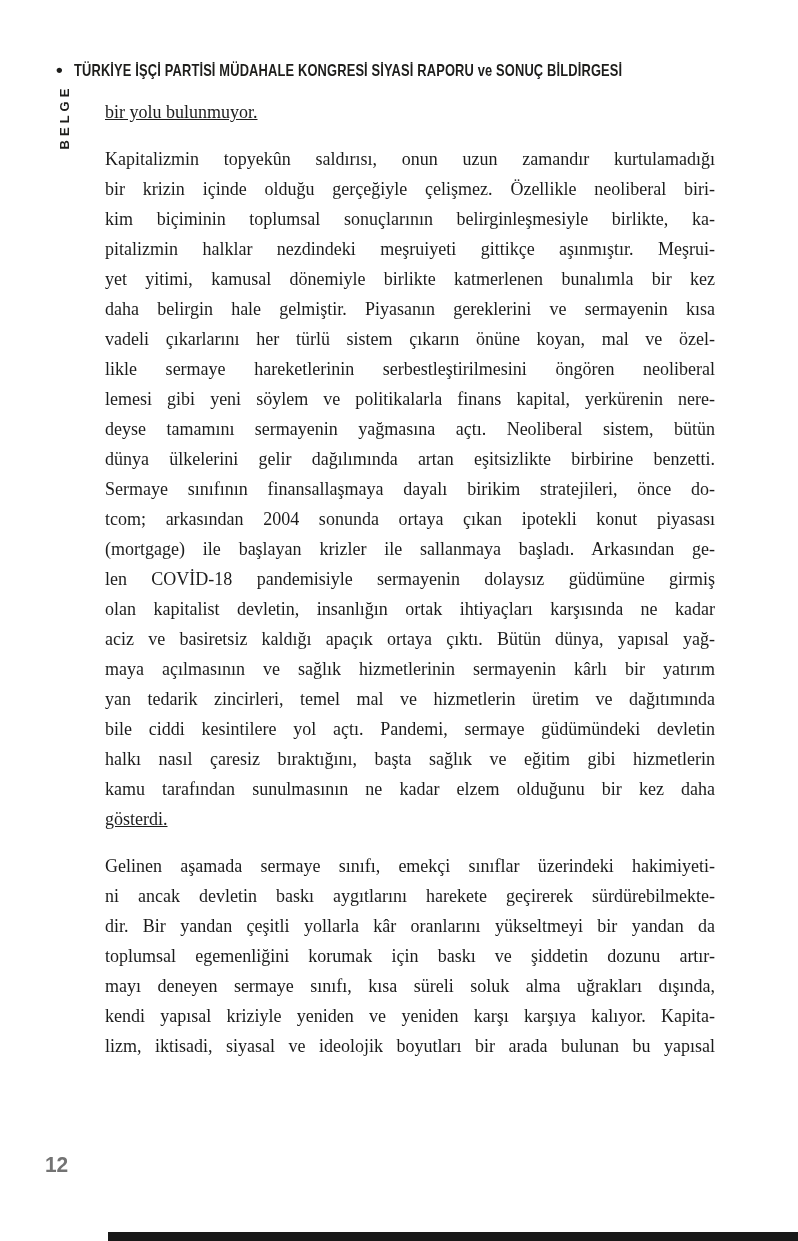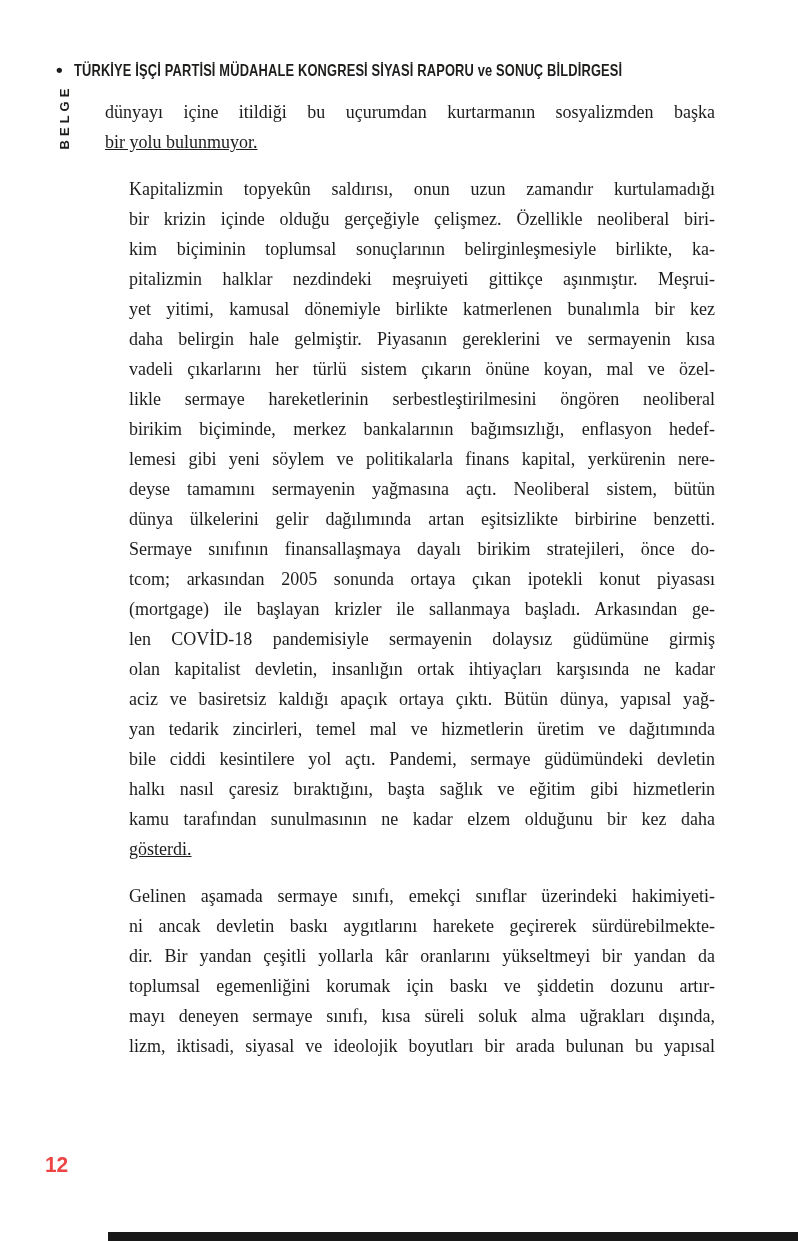--- a/index.html
+++ b/index.html
@@ -48,34 +48,34 @@
   }
   
   .text-column {
     position: absolute;
     left: 105px; top: 97px;
     width: 610px;
     color: #1c1c1c;
     font-size: 18px;
     line-height: 30px;
   }
-  .para + .para { margin-top: 17px; margin-left: 24px; }
+  .para + .para { margin-top: 17px; }
   .line {
     text-align: justify;
     text-align-last: justify;
     white-space: normal;
   }
   .line.para-end { text-align-last: left; text-decoration: underline; }
   
   .page-number {
     position: absolute;
     left: 45px; top: 1152px;
     font-family: "Liberation Sans", sans-serif;
     font-size: 22px; font-weight: 700;
-    color: #ef4444;
+    color: #737373;
     transform: scaleX(0.95);
     transform-origin: left center;
   }
   .bottom-bar {
     position: absolute;
     left: 108px; right: 0; bottom: 0;
     height: 9px;
     background: #181818;
   }
 </style>
@@ -86,54 +86,54 @@
 
   <div class="running-header">
     <span class="header-bullet">•</span>
     <span class="header-title">TÜRKİYE İŞÇİ PARTİSİ MÜDAHALE KONGRESİ SİYASİ RAPORU ve SONUÇ BİLDİRGESİ</span>
   </div>
 
   <div class="side-label">BELGE</div>
 
   <div class="text-column">
       <div class="para">
-        <div class="line">dünyayı içine itildiği bu uçurumdan kurtarmanın sosyalizmden başka</div>
         <div class="line para-end">bir yolu bulunmuyor.</div>
       </div>
       <div class="para">
         <div class="line">Kapitalizmin topyekûn saldırısı, onun uzun zamandır kurtulamadığı</div>
         <div class="line">bir krizin içinde olduğu gerçeğiyle çelişmez. Özellikle neoliberal biri-</div>
         <div class="line">kim biçiminin toplumsal sonuçlarının belirginleşmesiyle birlikte, ka-</div>
         <div class="line">pitalizmin halklar nezdindeki meşruiyeti gittikçe aşınmıştır. Meşrui-</div>
         <div class="line">yet yitimi, kamusal dönemiyle birlikte katmerlenen bunalımla bir kez</div>
         <div class="line">daha belirgin hale gelmiştir. Piyasanın gereklerini ve sermayenin kısa</div>
         <div class="line">vadeli çıkarlarını her türlü sistem çıkarın önüne koyan, mal ve özel-</div>
         <div class="line">likle sermaye hareketlerinin serbestleştirilmesini öngören neoliberal</div>
-        <div class="line">birikim biçiminde, merkez bankalarının bağımsızlığı, enflasyon hedef-</div>
         <div class="line">lemesi gibi yeni söylem ve politikalarla finans kapital, yerkürenin nere-</div>
         <div class="line">deyse tamamını sermayenin yağmasına açtı. Neoliberal sistem, bütün</div>
         <div class="line">dünya ülkelerini gelir dağılımında artan eşitsizlikte birbirine benzetti.</div>
         <div class="line">Sermaye sınıfının finansallaşmaya dayalı birikim stratejileri, önce do-</div>
-        <div class="line">tcom; arkasından 2005 sonunda ortaya çıkan ipotekli konut piyasası</div>
+        <div class="line">tcom; arkasından 2004 sonunda ortaya çıkan ipotekli konut piyasası</div>
         <div class="line">(mortgage) ile başlayan krizler ile sallanmaya başladı. Arkasından ge-</div>
         <div class="line">len COVİD-18 pandemisiyle sermayenin dolaysız güdümüne girmiş</div>
         <div class="line">olan kapitalist devletin, insanlığın ortak ihtiyaçları karşısında ne kadar</div>
         <div class="line">aciz ve basiretsiz kaldığı apaçık ortaya çıktı. Bütün dünya, yapısal yağ-</div>
+        <div class="line">maya açılmasının ve sağlık hizmetlerinin sermayenin kârlı bir yatırım</div>
         <div class="line">yan tedarik zincirleri, temel mal ve hizmetlerin üretim ve dağıtımında</div>
         <div class="line">bile ciddi kesintilere yol açtı. Pandemi, sermaye güdümündeki devletin</div>
         <div class="line">halkı nasıl çaresiz bıraktığını, başta sağlık ve eğitim gibi hizmetlerin</div>
         <div class="line">kamu tarafından sunulmasının ne kadar elzem olduğunu bir kez daha</div>
         <div class="line para-end">gösterdi.</div>
       </div>
       <div class="para">
         <div class="line">Gelinen aşamada sermaye sınıfı, emekçi sınıflar üzerindeki hakimiyeti-</div>
         <div class="line">ni ancak devletin baskı aygıtlarını harekete geçirerek sürdürebilmekte-</div>
         <div class="line">dir. Bir yandan çeşitli yollarla kâr oranlarını yükseltmeyi bir yandan da</div>
         <div class="line">toplumsal egemenliğini korumak için baskı ve şiddetin dozunu artır-</div>
         <div class="line">mayı deneyen sermaye sınıfı, kısa süreli soluk alma uğrakları dışında,</div>
+        <div class="line">kendi yapısal kriziyle yeniden ve yeniden karşı karşıya kalıyor. Kapita-</div>
         <div class="line">lizm, iktisadi, siyasal ve ideolojik boyutları bir arada bulunan bu yapısal</div>
       </div>
     </div>
 
   <div class="page-number">12</div>
 
   <div class="bottom-bar"></div>
 
 </div>
 

